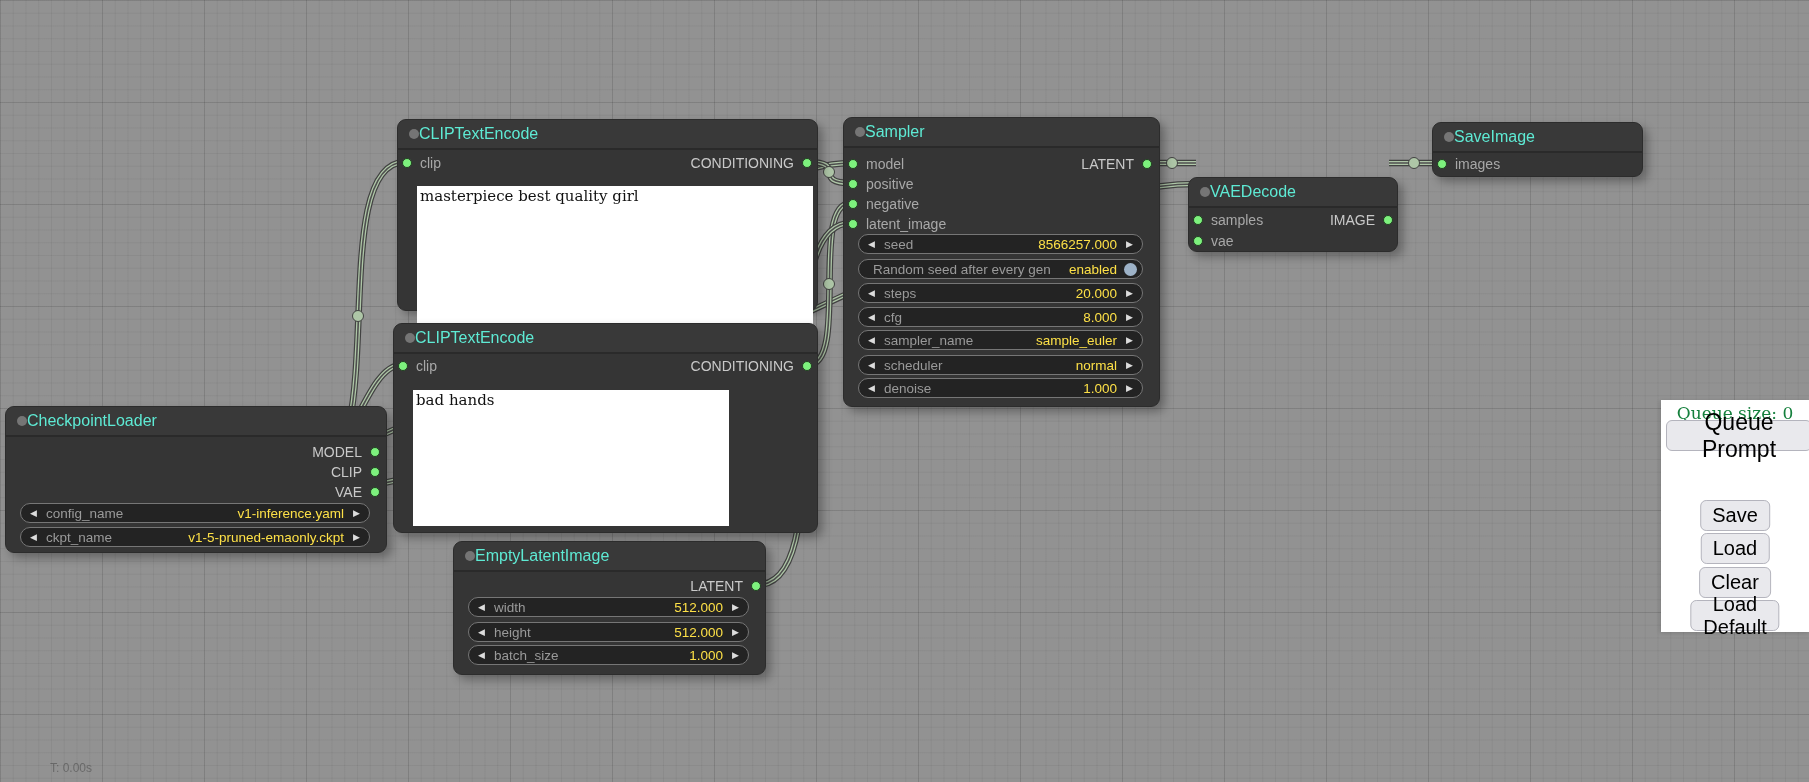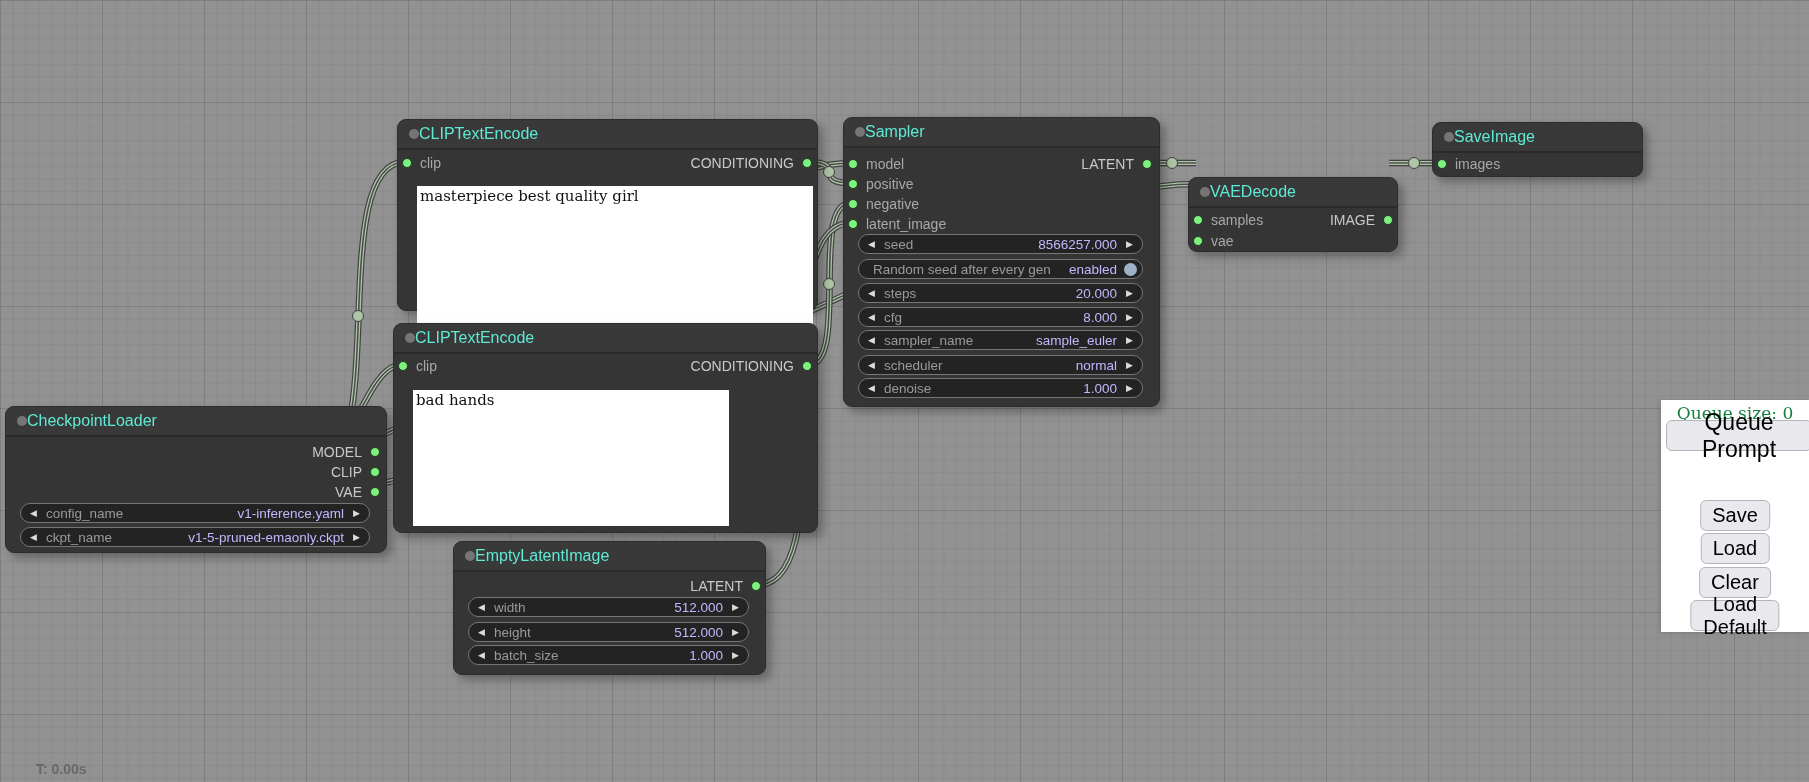--- a/index.html
+++ b/index.html
@@ -49,21 +49,21 @@
   .slot .rpad-vd { width:4px; flex:0 0 auto; }
 
   .widget {
     position:absolute; left:14px; right:16px; height:20px;
     background:#232323; border:1px solid #767676; border-radius:10px;
     display:flex; align-items:center; font-size:13.5px; white-space:nowrap; overflow:hidden;
   }
   .warr { color:#dcdcdc; font-size:9px; padding:0 9px; flex:0 0 auto; }
   .wlabel { color:#9a9a9a; }
   .widget .spacer { flex:1; }
-  .wvalue { color:#c4b5fd; }
+  .wvalue { color:#fde047; }
   .toggle-circle { width:13px; height:13px; border-radius:50%; background:#9db2c7; margin:0 5px 0 7px; flex:0 0 auto; }
   .widget.toggle { justify-content:flex-start; }
   .widget.toggle .wlabel { margin-left:14px; }
 
   .prompt-textarea {
     position:absolute; background:#ffffff; border:none; resize:none; outline:none;
     font-family:"DejaVu Serif", serif; font-size:15px; color:#111; padding:1px 3px; line-height:1.25;
   }
 
   #menu-panel {
@@ -76,21 +76,21 @@
     position:absolute; background:#e9e9ed; border:1px solid #b4b4bd; border-radius:6px;
     color:#000; font-family:"Liberation Sans", sans-serif; cursor:pointer;
     display:flex; align-items:center; justify-content:center;
   }
   #queue-prompt-btn { left:5px; top:20px; width:146px; height:31px; font-size:23px; }
   #save-btn  { top:100px; left:50%; transform:translateX(-50%); height:31px; padding:0 11px; font-size:20px; }
   #load-btn  { top:133px; left:50%; transform:translateX(-50%); height:31px; padding:0 11px; font-size:20px; }
   #clear-btn { top:167px; left:50%; transform:translateX(-50%); height:31px; padding:0 11px; font-size:20px; }
   #load-default-btn { top:200px; left:50%; transform:translateX(-50%); height:31px; padding:0 12px; font-size:20px; }
 
-  #status-text { position:absolute; left:36px; top:761px; font-size:14px; color:rgba(25,25,25,0.35); z-index:0;font-weight:bold; }
+  #status-text { position:absolute; left:50px; top:761px; font-size:12px; color:rgba(25,25,25,0.35); z-index:0; }
 </style>
 </head>
 <body>
 
 <svg id="wires" width="1809" height="782">
   <path class="wire-under" d="M 312 451 C 465 451, 698 163, 851 163"></path>
     <path class="wire" d="M 312 451 C 465 451, 698 163, 851 163"></path>
     <path class="wire-core" d="M 312 451 C 465 451, 698 163, 851 163"></path>
   <path class="wire-under" d="M 312 471 C 393 471, 324 162, 405 162"></path>
     <path class="wire" d="M 312 471 C 393 471, 324 162, 405 162"></path>

